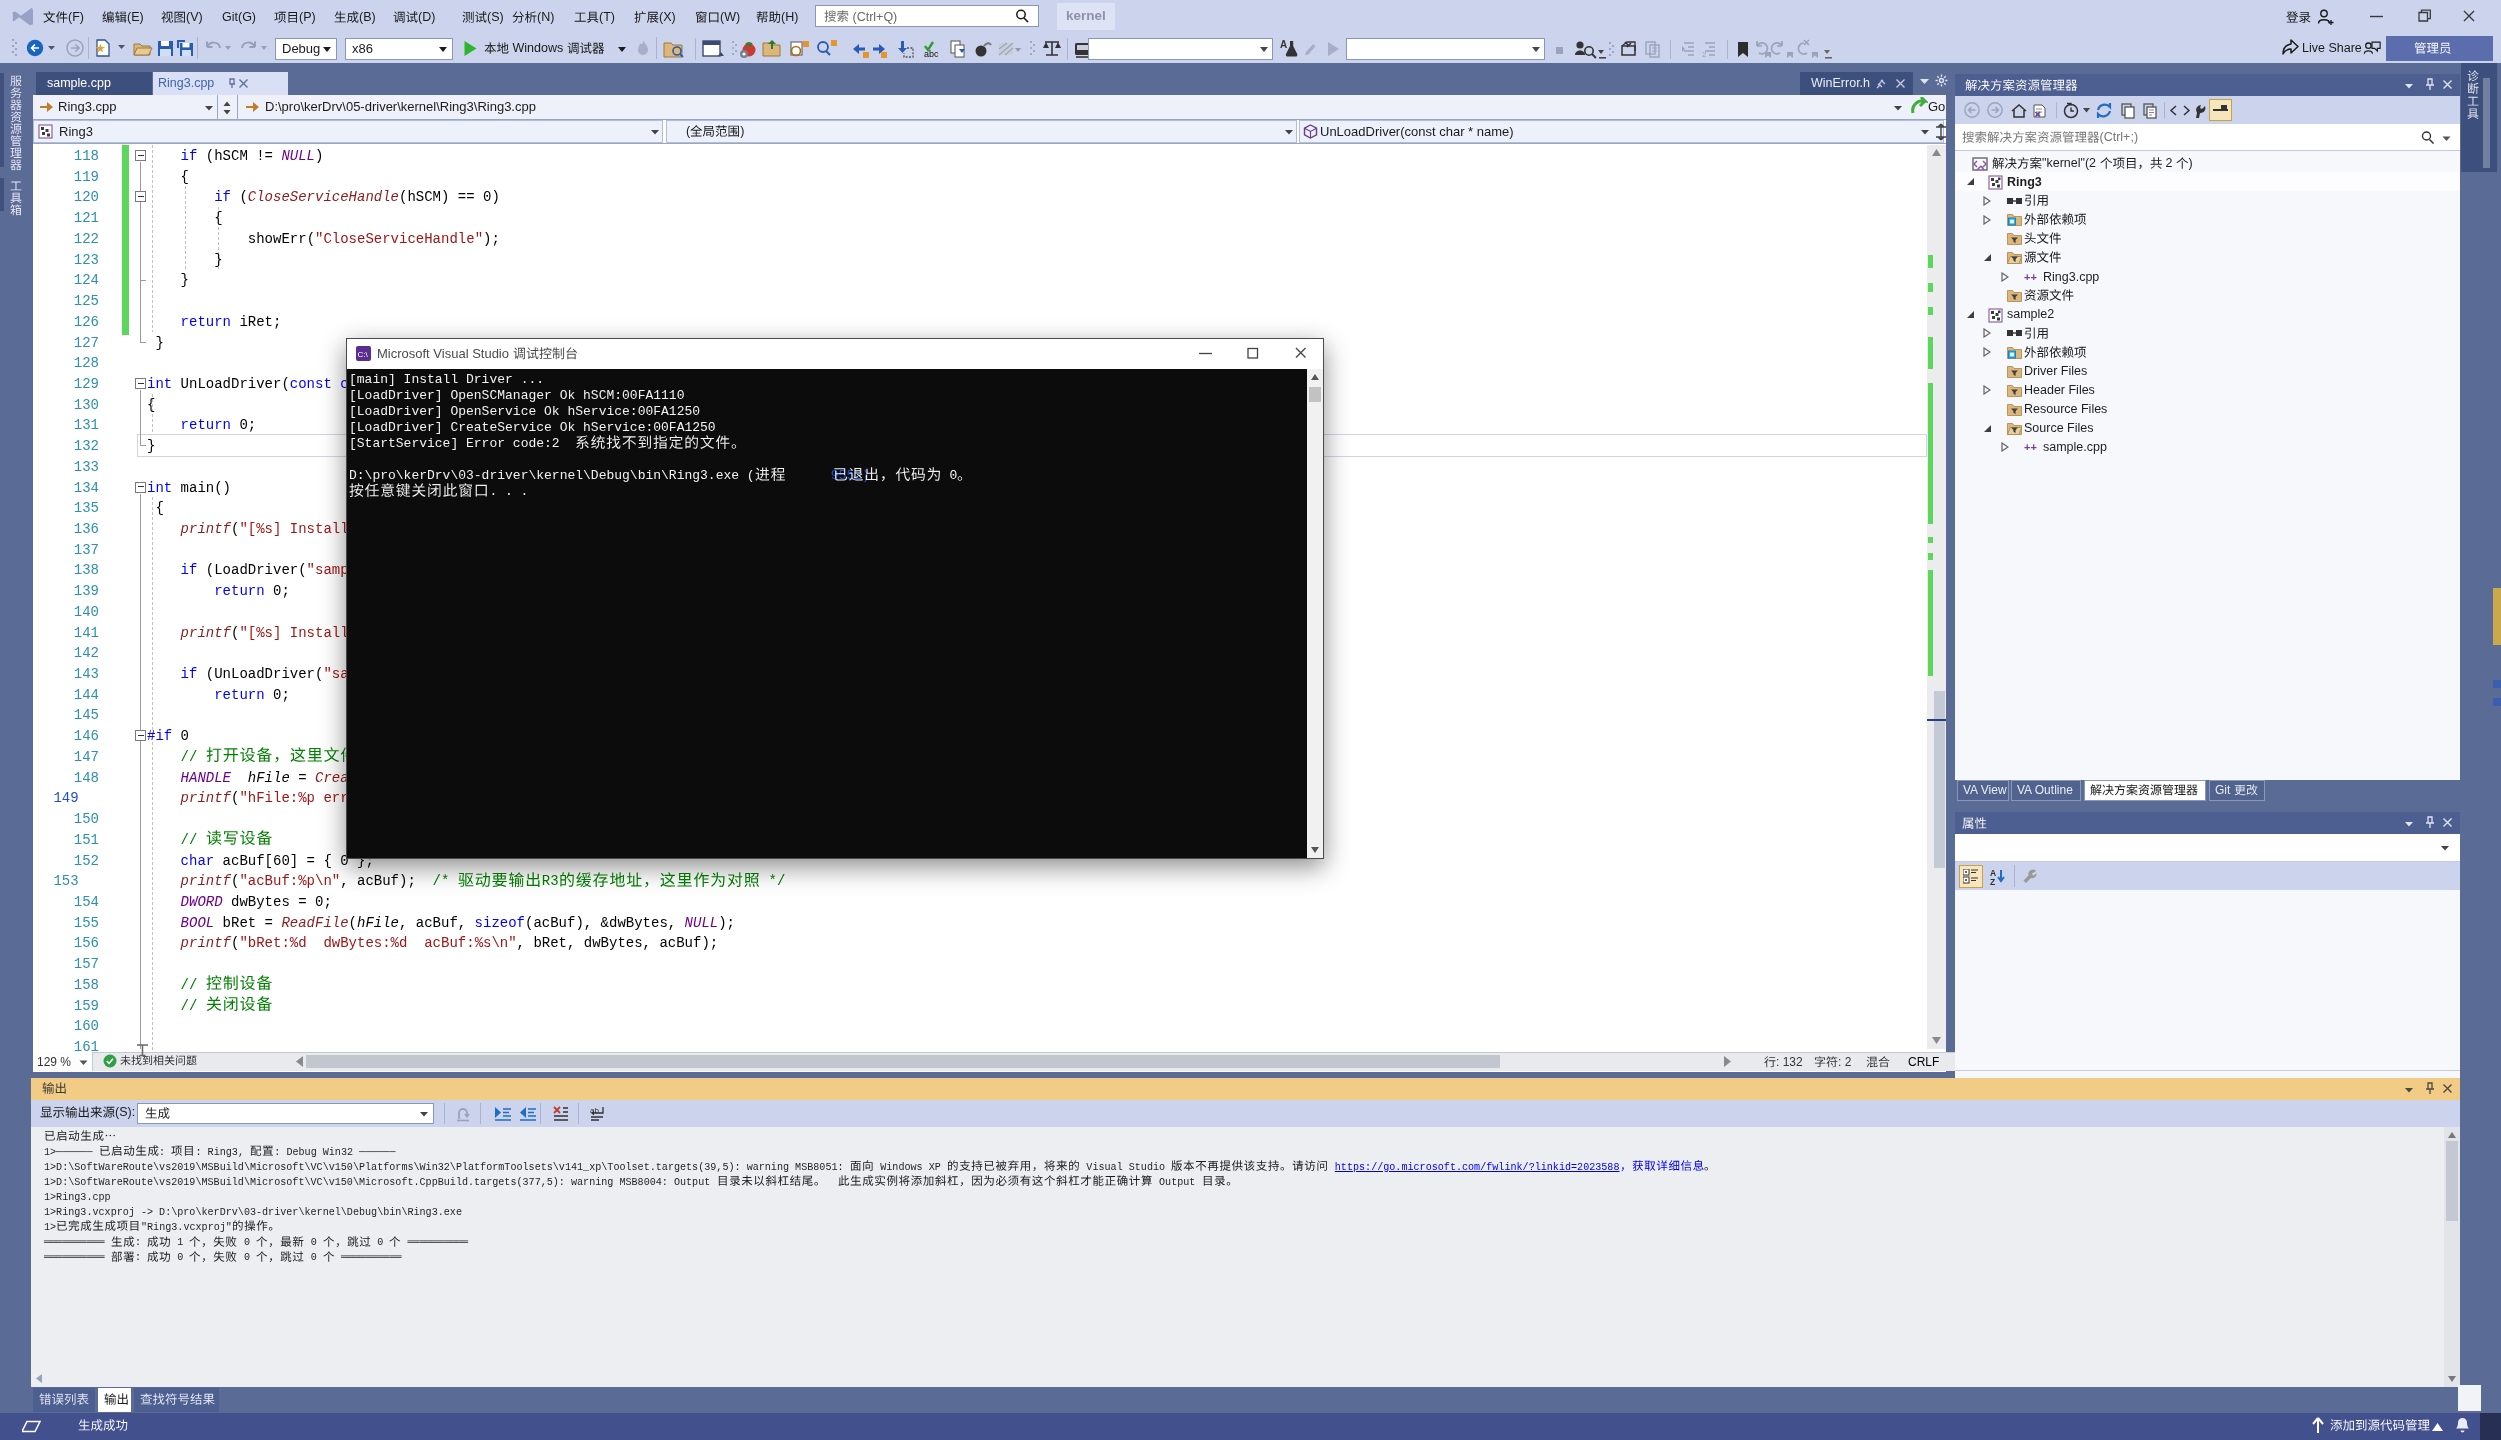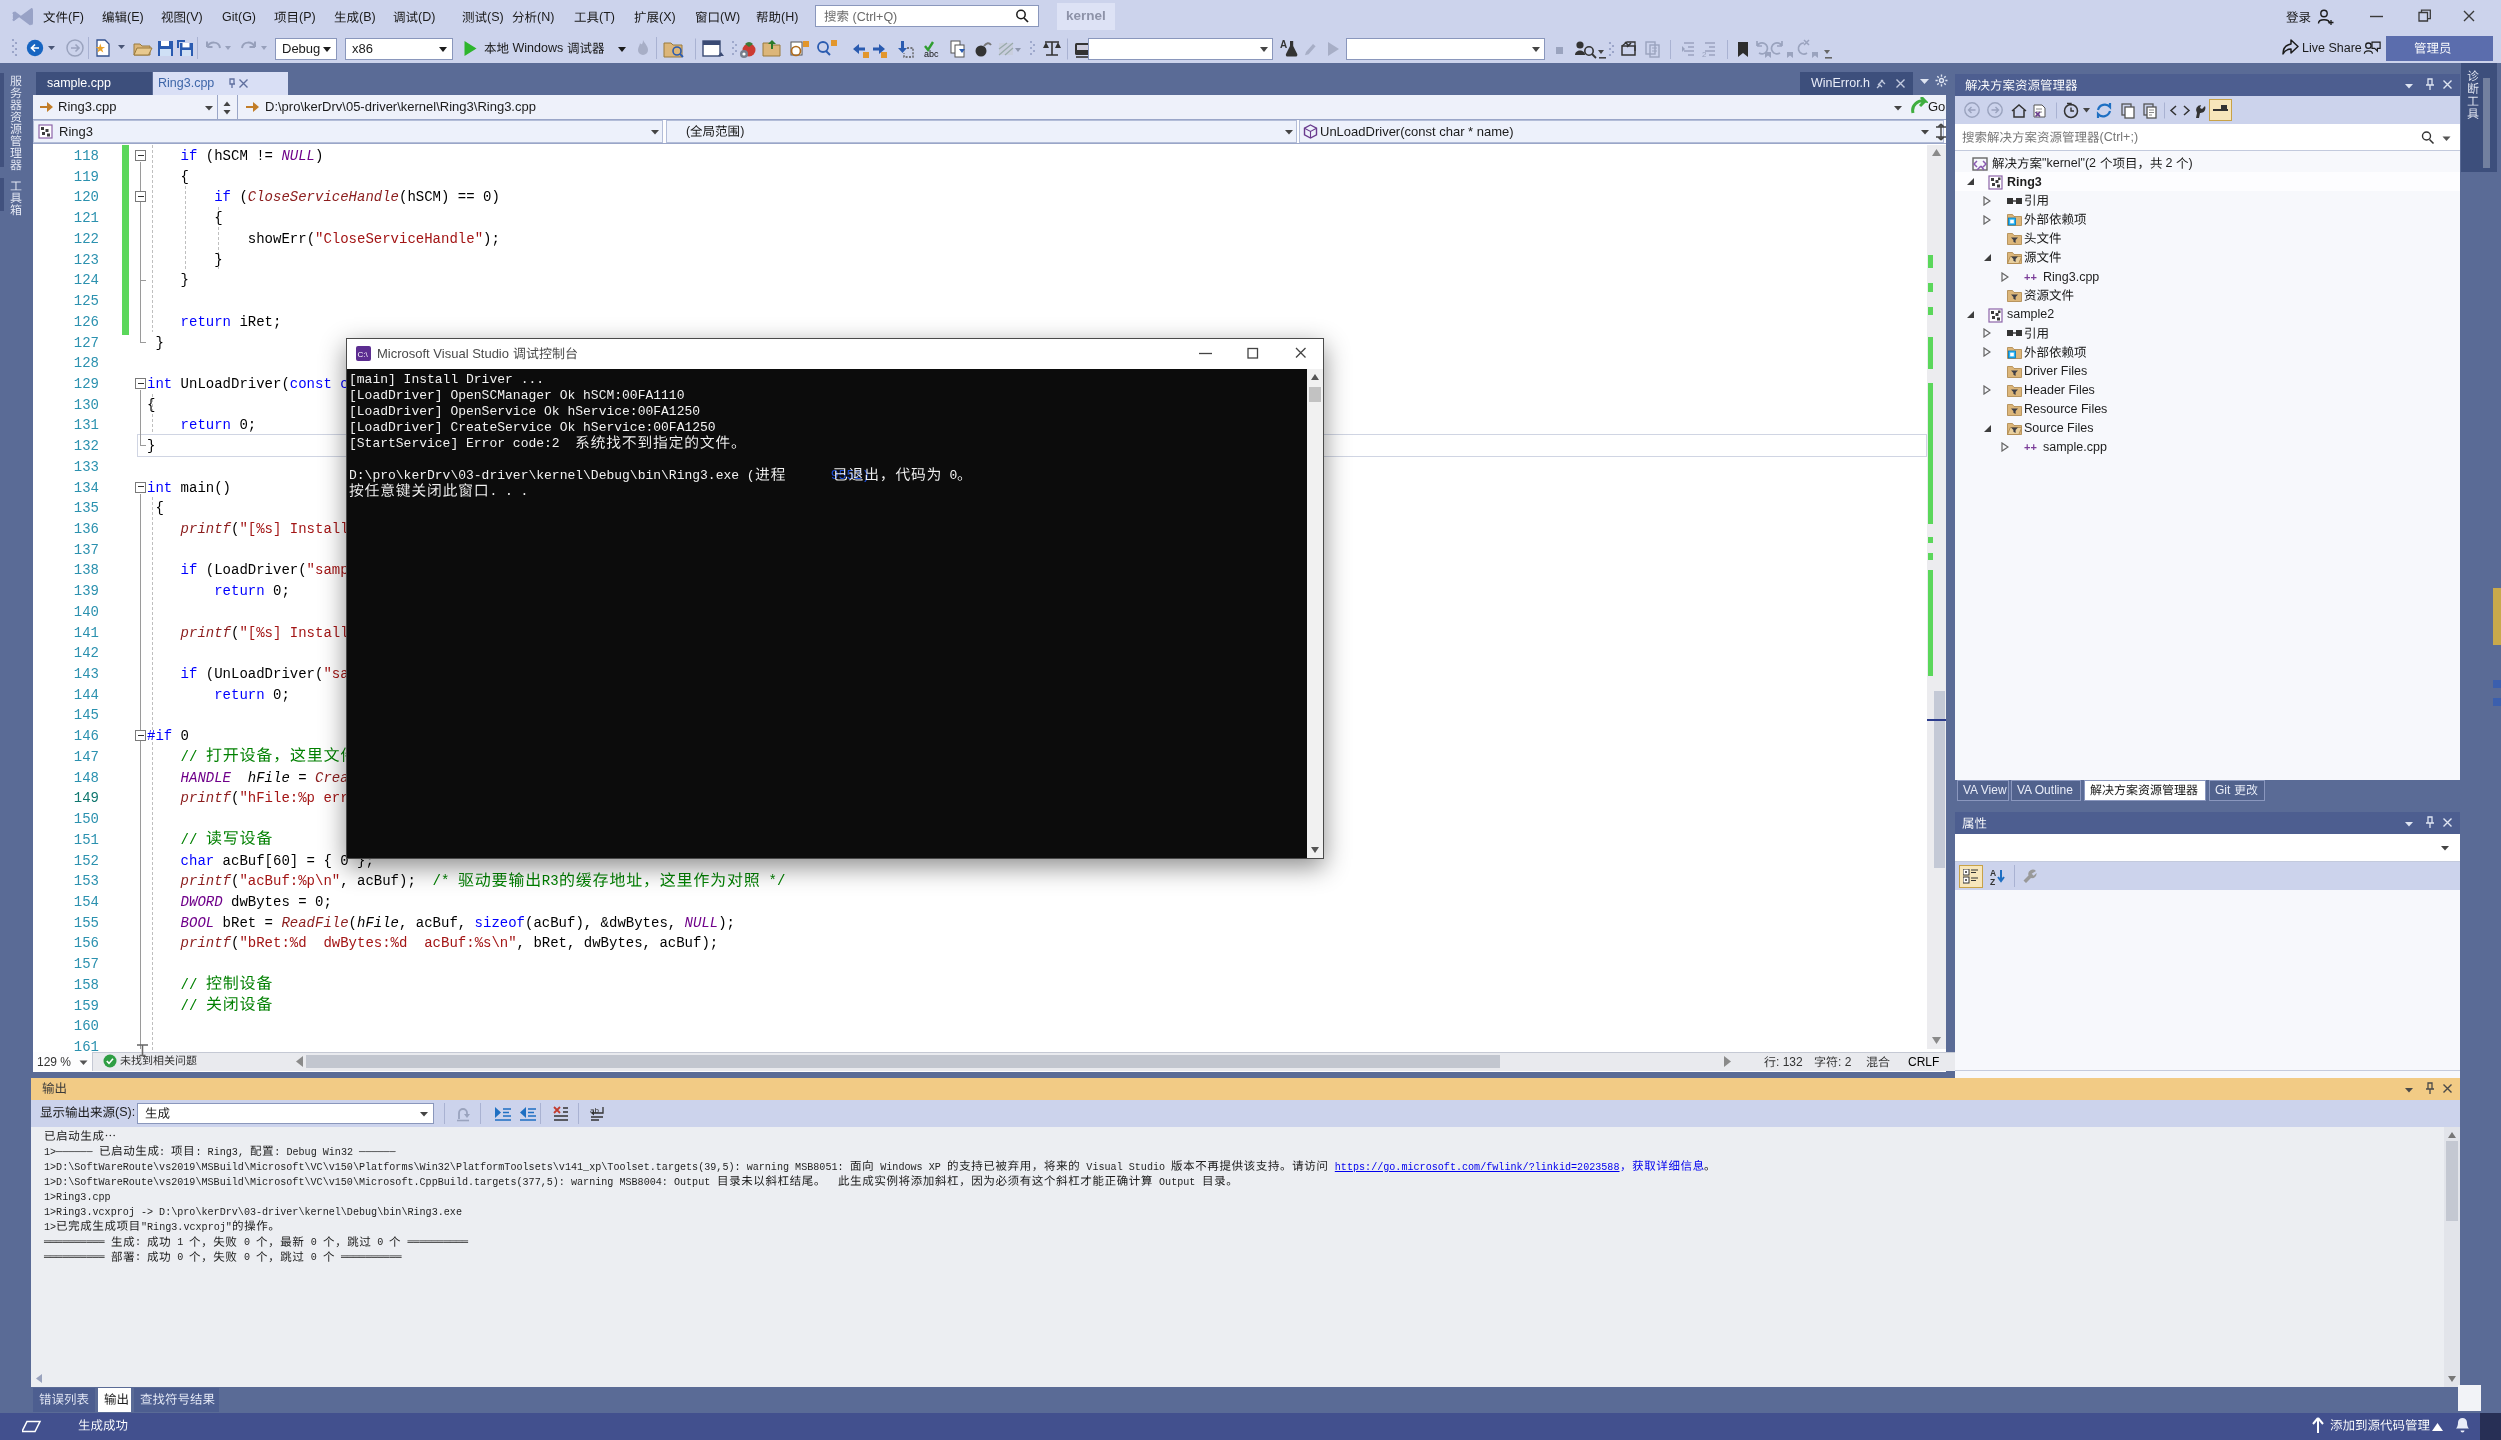--- a/index.html
+++ b/index.html
@@ -763,42 +763,42 @@
 <span style="position:absolute;left:33px;top:768.6px;width:66px;text-align:right;font:14px 'Liberation Mono',monospace;color:#2b91af;line-height:18.7px">148</span>
 <span style="position:absolute;left:147.0px;top:768.6px;font:14.00px 'Liberation Mono',monospace;color:#000000;white-space:pre;line-height:18.7px">    </span>
 <span style="position:absolute;left:180.6px;top:768.6px;font:14.00px 'Liberation Mono',monospace;color:#6f008a;font-style:italic;white-space:pre;line-height:18.7px">HANDLE</span>
 <span style="position:absolute;left:231.0px;top:768.6px;font:14.00px 'Liberation Mono',monospace;color:#000000;white-space:pre;line-height:18.7px">  </span>
 <span style="position:absolute;left:247.8px;top:768.6px;font:14.00px 'Liberation Mono',monospace;color:#000000;font-style:italic;white-space:pre;line-height:18.7px">hFile</span>
 <span style="position:absolute;left:289.8px;top:768.6px;font:14.00px 'Liberation Mono',monospace;color:#000000;white-space:pre;line-height:18.7px"> = </span>
 <span style="position:absolute;left:315.0px;top:768.6px;font:14.00px 'Liberation Mono',monospace;color:#8b1c1c;font-style:italic;white-space:pre;line-height:18.7px">CreateFile</span>
 <span style="position:absolute;left:399.0px;top:768.6px;font:14.00px 'Liberation Mono',monospace;color:#000000;white-space:pre;line-height:18.7px">(</span>
 <span style="position:absolute;left:407.4px;top:768.6px;font:14.00px 'Liberation Mono',monospace;color:#a31515;white-space:pre;line-height:18.7px">"\\\\.\\sample2"</span>
 <span style="position:absolute;left:541.8px;top:768.6px;font:14.00px 'Liberation Mono',monospace;color:#000000;white-space:pre;line-height:18.7px">, ...);</span>
-<span style="position:absolute;left:33px;top:789.3px;width:66px;text-align:right;font:14px 'Liberation Mono',monospace;color:#0f766e;line-height:18.7px">149</span>
+<span style="position:absolute;left:33px;top:789.3px;width:66px;text-align:center;font:14px 'Liberation Mono',monospace;color:#1d4ed8;line-height:18.7px">149</span>
 <span style="position:absolute;left:147.0px;top:789.3px;font:14.00px 'Liberation Mono',monospace;color:#000000;white-space:pre;line-height:18.7px">    </span>
 <span style="position:absolute;left:180.6px;top:789.3px;font:14.00px 'Liberation Mono',monospace;color:#8b1c1c;font-style:italic;white-space:pre;line-height:18.7px">printf</span>
 <span style="position:absolute;left:231.0px;top:789.3px;font:14.00px 'Liberation Mono',monospace;color:#000000;white-space:pre;line-height:18.7px">(</span>
 <span style="position:absolute;left:239.4px;top:789.3px;font:14.00px 'Liberation Mono',monospace;color:#a31515;white-space:pre;line-height:18.7px">"hFile:%p err:%d\n"</span>
 <span style="position:absolute;left:399.0px;top:789.3px;font:14.00px 'Liberation Mono',monospace;color:#000000;white-space:pre;line-height:18.7px">, hFile, GetLastError());</span>
 <span style="position:absolute;left:33px;top:810.0px;width:66px;text-align:right;font:14px 'Liberation Mono',monospace;color:#2b91af;line-height:18.7px">150</span>
 <span style="position:absolute;left:33px;top:830.8px;width:66px;text-align:right;font:14px 'Liberation Mono',monospace;color:#2b91af;line-height:18.7px">151</span>
 <span style="position:absolute;left:147.0px;top:830.8px;font:14.00px 'Liberation Mono',monospace;color:#000000;white-space:pre;line-height:18.7px">    </span>
 <span style="position:absolute;left:180.6px;top:830.8px;font:14.00px 'Liberation Mono',monospace;color:#008000;white-space:pre;line-height:18.7px">// </span>
 <svg style="position:absolute;left:205.8px;top:830.1px;overflow:visible" width="69.2" height="19.9">
     <g fill="#008000" transform="translate(0 13.73) scale(0.01596 -0.01596)">
       <use href="#u8bfb" x="0"></use>
       <use href="#u5199" x="1053"></use>
       <use href="#u8bbe" x="2105"></use>
       <use href="#u5907" x="3158"></use>
     </g>
   </svg>
 <span style="position:absolute;left:33px;top:851.5px;width:66px;text-align:right;font:14px 'Liberation Mono',monospace;color:#2b91af;line-height:18.7px">152</span>
 <span style="position:absolute;left:147.0px;top:851.5px;font:14.00px 'Liberation Mono',monospace;color:#0000ff;white-space:pre;line-height:18.7px">    char</span>
 <span style="position:absolute;left:214.2px;top:851.5px;font:14.00px 'Liberation Mono',monospace;color:#000000;white-space:pre;line-height:18.7px"> acBuf[60] = { 0 };</span>
-<span style="position:absolute;left:33px;top:872.2px;width:66px;text-align:right;font:14px 'Liberation Mono',monospace;color:#2b91af;line-height:18.7px">153</span>
+<span style="position:absolute;left:33px;top:872.2px;width:66px;text-align:center;font:14px 'Liberation Mono',monospace;color:#2b91af;line-height:18.7px">153</span>
 <span style="position:absolute;left:147.0px;top:872.2px;font:14.00px 'Liberation Mono',monospace;color:#000000;white-space:pre;line-height:18.7px">    </span>
 <span style="position:absolute;left:180.6px;top:872.2px;font:14.00px 'Liberation Mono',monospace;color:#8b1c1c;font-style:italic;white-space:pre;line-height:18.7px">printf</span>
 <span style="position:absolute;left:231.0px;top:872.2px;font:14.00px 'Liberation Mono',monospace;color:#000000;white-space:pre;line-height:18.7px">(</span>
 <span style="position:absolute;left:239.4px;top:872.2px;font:14.00px 'Liberation Mono',monospace;color:#a31515;white-space:pre;line-height:18.7px">"acBuf:%p\n"</span>
 <span style="position:absolute;left:340.2px;top:872.2px;font:14.00px 'Liberation Mono',monospace;color:#000000;white-space:pre;line-height:18.7px">, acBuf);  </span>
 <span style="position:absolute;left:432.6px;top:872.2px;font:14.00px 'Liberation Mono',monospace;color:#008000;white-space:pre;line-height:18.7px">/* </span>
 <svg style="position:absolute;left:457.8px;top:871.6px;overflow:visible" width="86.0" height="19.9">
     <g fill="#008000" transform="translate(0 13.73) scale(0.01596 -0.01596)">
       <use href="#u9a71" x="0"></use>
       <use href="#u52a8" x="1053"></use>

